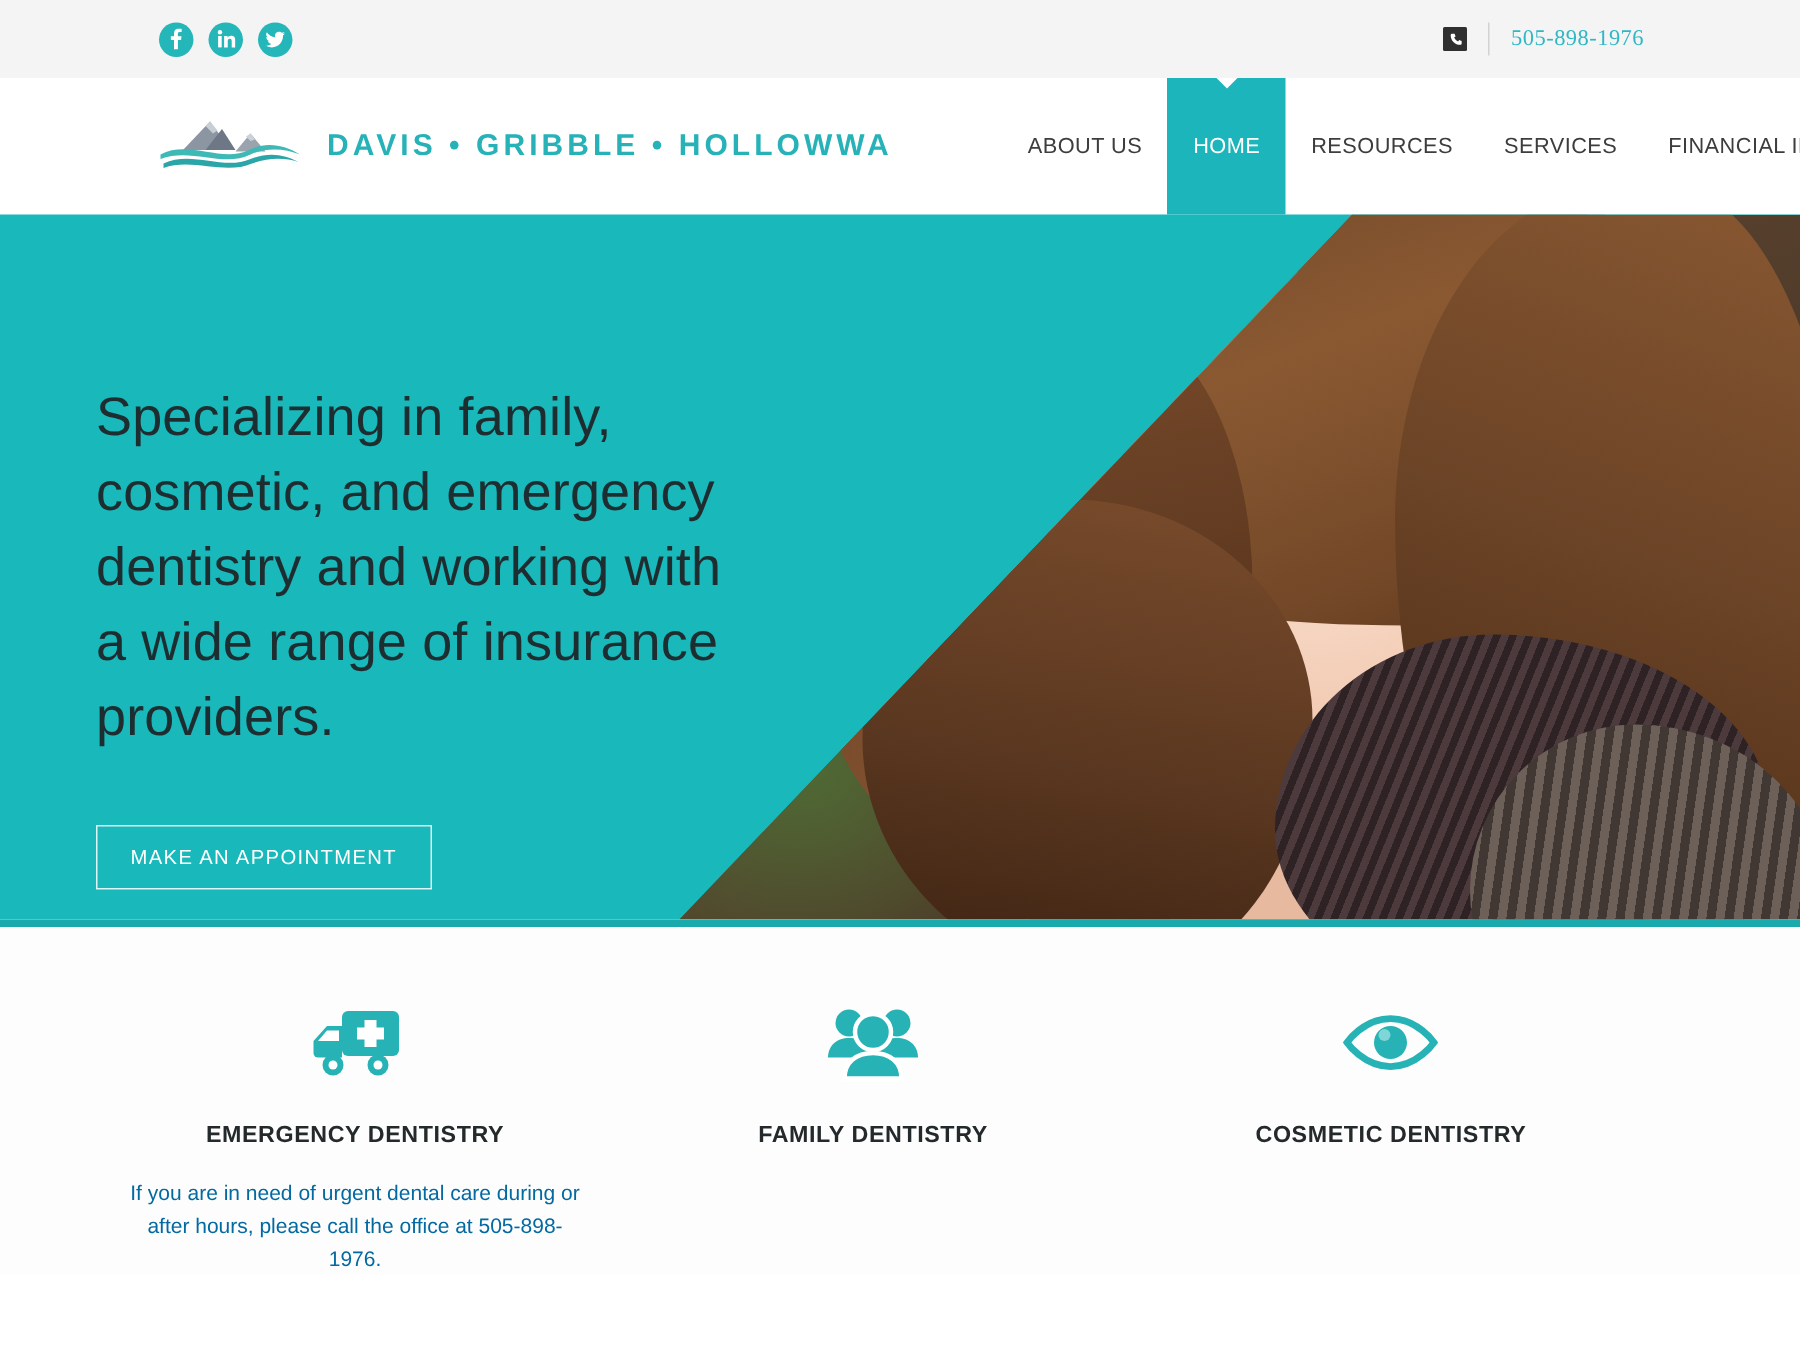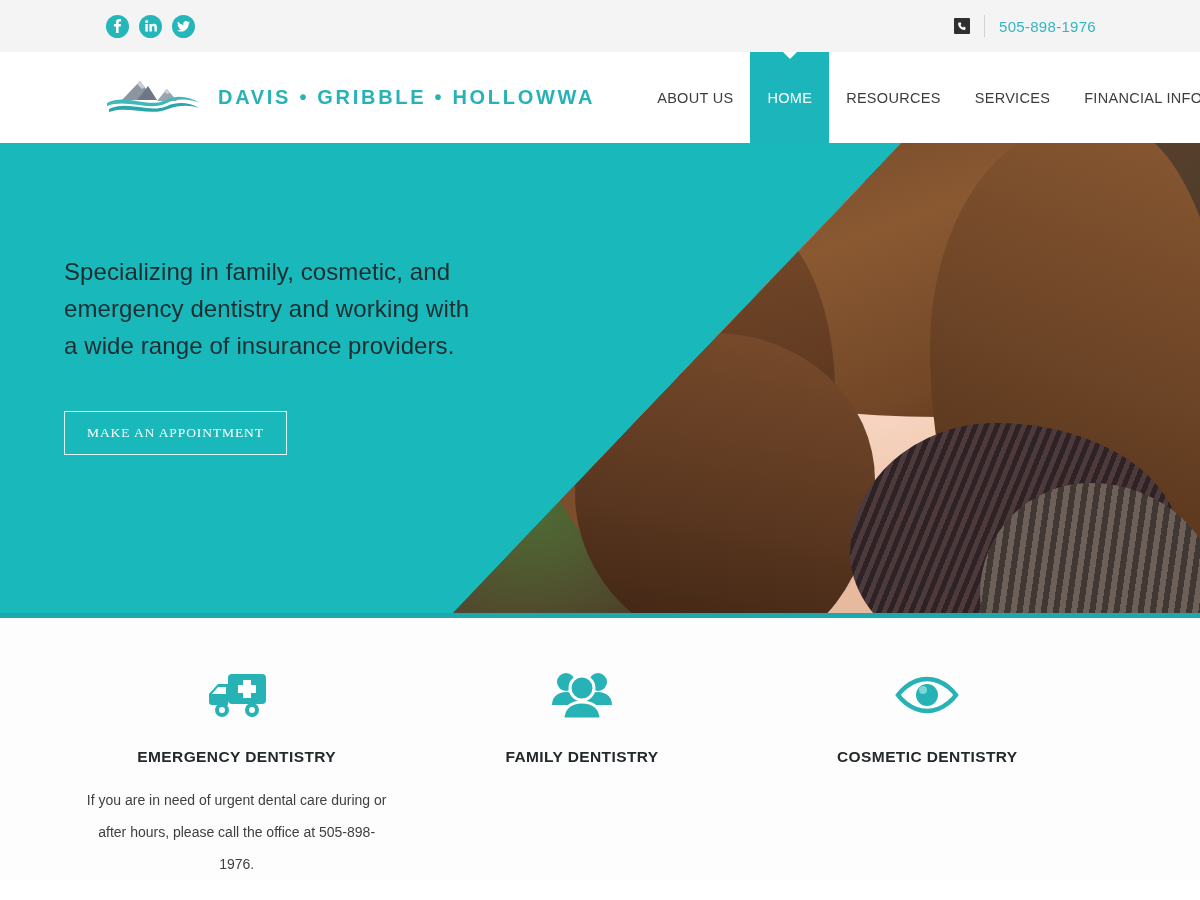--- a/index.html
+++ b/index.html
@@ -13,20 +13,21 @@
 
   
   .topbar {
     height: 52px;
     background: #f4f4f4;
     display: flex;
     align-items: center;
     justify-content: space-between;
     padding: 0 104px 0 104px;
     position: relative;
+    font-family: Liberation Serif, serif;
   }
   .social-row { display: flex; align-items: center; gap: 10px; margin-left: 2px; }
   .social-btn {
     width: 23px; height: 23px; border-radius: 50%;
     background: #25b6ba;
     display: flex; align-items: center; justify-content: center;
     color: #ffffff;
     cursor: pointer;
     line-height: 0;
   }
@@ -51,20 +52,21 @@
   }
 
   
   .header {
     height: 91px;
     background: #ffffff;
     display: flex;
     align-items: center;
     padding: 0 104px;
     position: relative;
+    gap: 28px;
   }
   .logo-wrap { display: flex; align-items: center; gap: 14px; cursor: pointer; }
   .logo-mark { width: 100px; height: 46px; flex: 0 0 100px; }
   .logo-text {
     color: #27b2b8;
     font-size: 20px;
     font-weight: bold;
     letter-spacing: 2.7px;
     white-space: nowrap;
   }
@@ -219,38 +221,38 @@
     width: 300px; height: 320px;
     border-radius: 46% 54% 44% 56% / 50% 46% 54% 50%;
     background: linear-gradient(190deg, #7a4c2c 0%, #5a3720 55%, #3b2211 100%);
   }
   .hero-inner {
     position: relative;
     z-index: 5;
     padding: 110px 0 0 64px;
   }
   .hero-heading {
-    font-size: 24px;
-    line-height: 37px;
+    font-size: 36px;
+    line-height: 50px;
     color: #1d2d30;
     font-weight: normal;
     max-width: 420px;
     letter-spacing: 0.1px;
   }
   .hero-cta {
     display: inline-block;
     margin-top: 47px;
     border: 1px solid rgba(255,255,255,0.85);
     color: #ffffff;
     font-size: 13.5px;
     letter-spacing: 0.9px;
     padding: 13px 22px;
     cursor: pointer;
     background: transparent;
-    font-family: Liberation Serif, serif;
+    font-family: Liberation Sans, sans-serif;
   }
   .hero-rule { height: 5px; background: #1aa9ad; }
 
   
   .services {
     background: #fdfdfd;
     padding: 46px 100px 0 64px;
     display: flex;
   }
   .service-col {
@@ -262,22 +264,22 @@
   .service-title {
     margin-top: 22px;
     font-size: 15.5px;
     font-weight: bold;
     color: #24292b;
     letter-spacing: 0.4px;
   }
   .service-text {
     margin-top: 18px;
     font-size: 14px;
-    line-height: 32px;
-    color: #404040;
+    line-height: 22px;
+    color: #0369a1;
     max-width: 330px;
     margin-left: auto;
     margin-right: auto;
   }
 </style>
 </head>
 <body>
 
 <div class="topbar">
 

